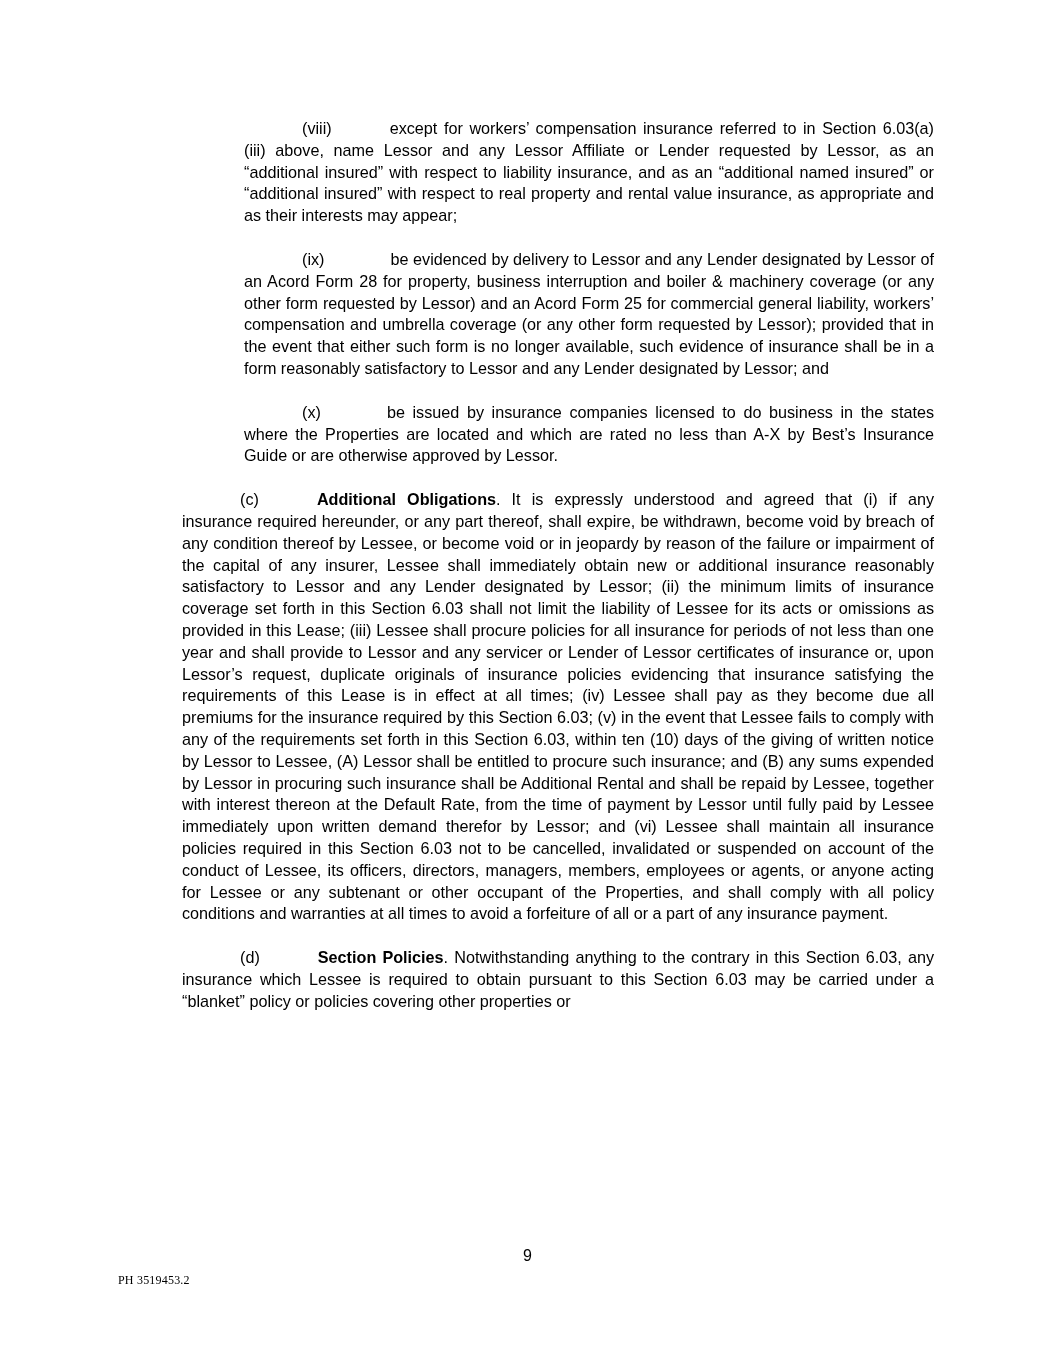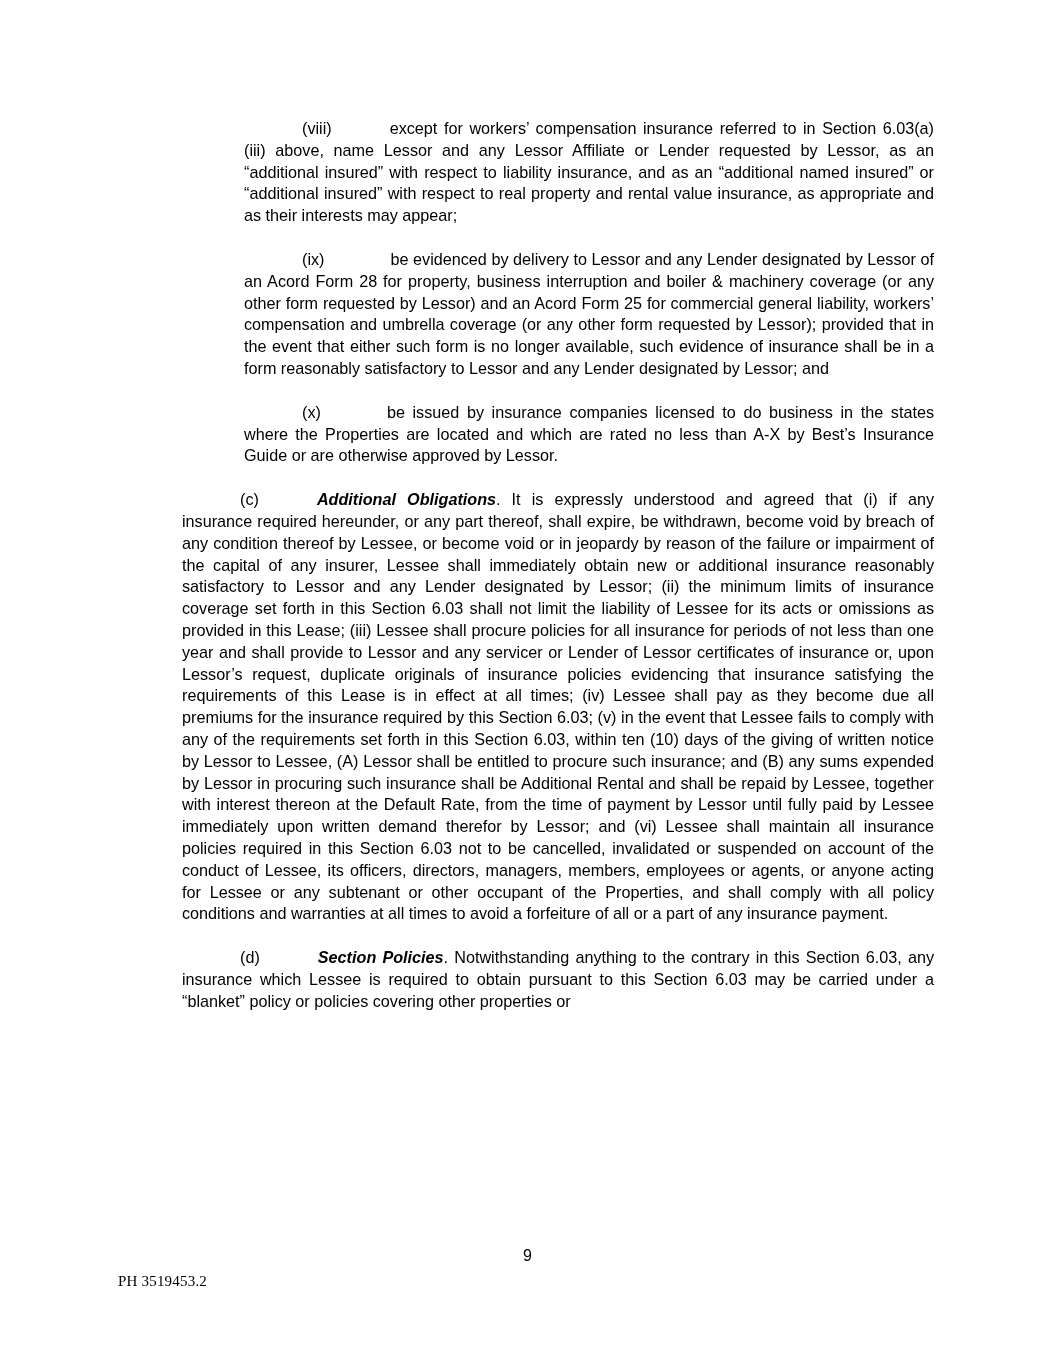--- a/index.html
+++ b/index.html
@@ -43,21 +43,20 @@
   }
   .indent-wide {
     display: inline-block;
     width: 66px;
   }
   .marker {
     display: inline-block;
   }
   .bolditalic {
     font-weight: bold;
-    font-style: italic;
   }
   .last-para {
     margin-bottom: 0;
   }
   .footer {
     position: absolute;
     left: 0;
     top: 0;
     width: 100%;
     height: 100%;
@@ -70,21 +69,21 @@
     width: 1055px;
     text-align: center;
     font-size: 16px;
     font-family: "Liberation Sans", sans-serif;
   }
   .doc-id {
     position: absolute;
     left: 118px;
     top: 1273px;
     font-family: "Liberation Serif", serif;
-    font-size: 15px;
+    font-size: 12px;
     letter-spacing: 0.2px;
   }
   .footer-right {
     position: absolute;
     left: 731px;
     top: 1259px;
     font-size: 11.5px;
     line-height: 15.5px;
     font-family: "Liberation Sans", sans-serif;
   }

